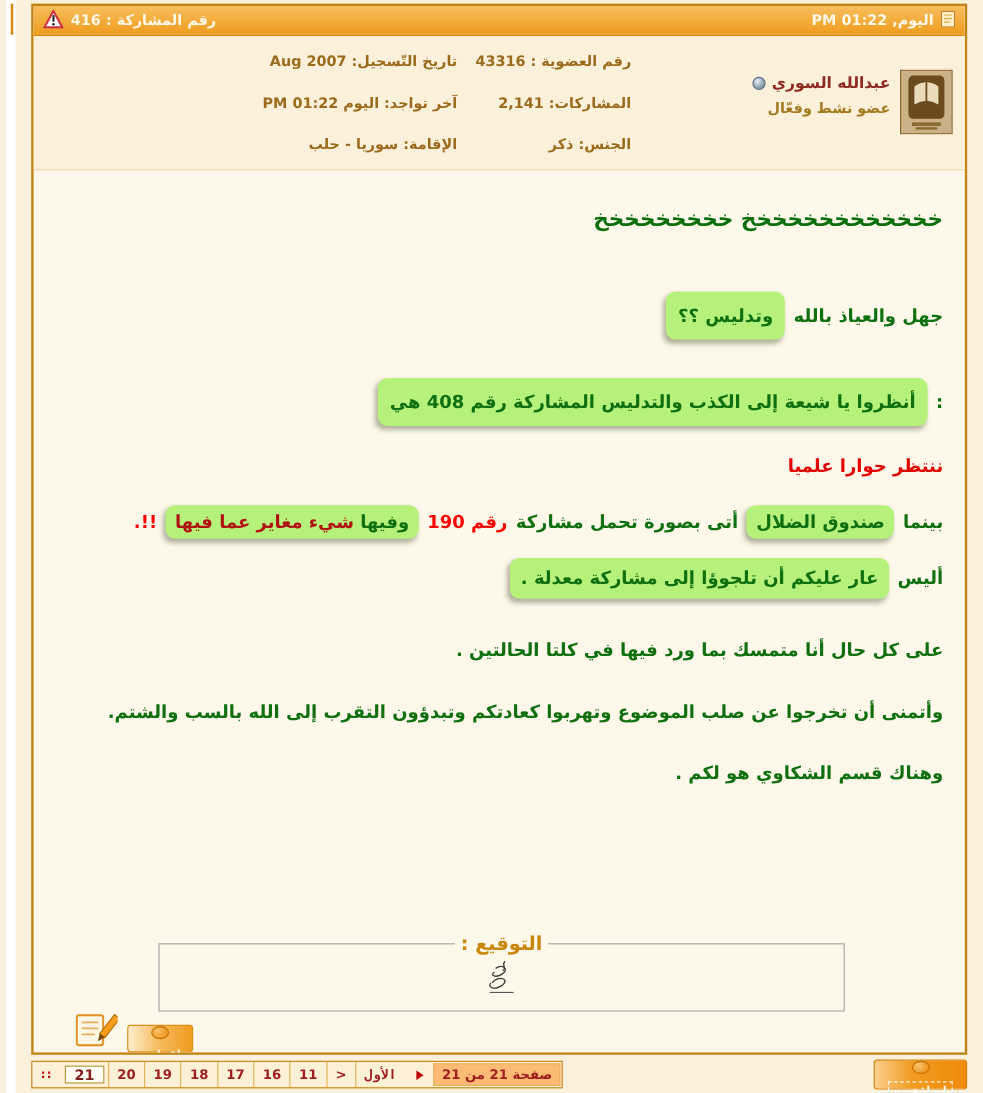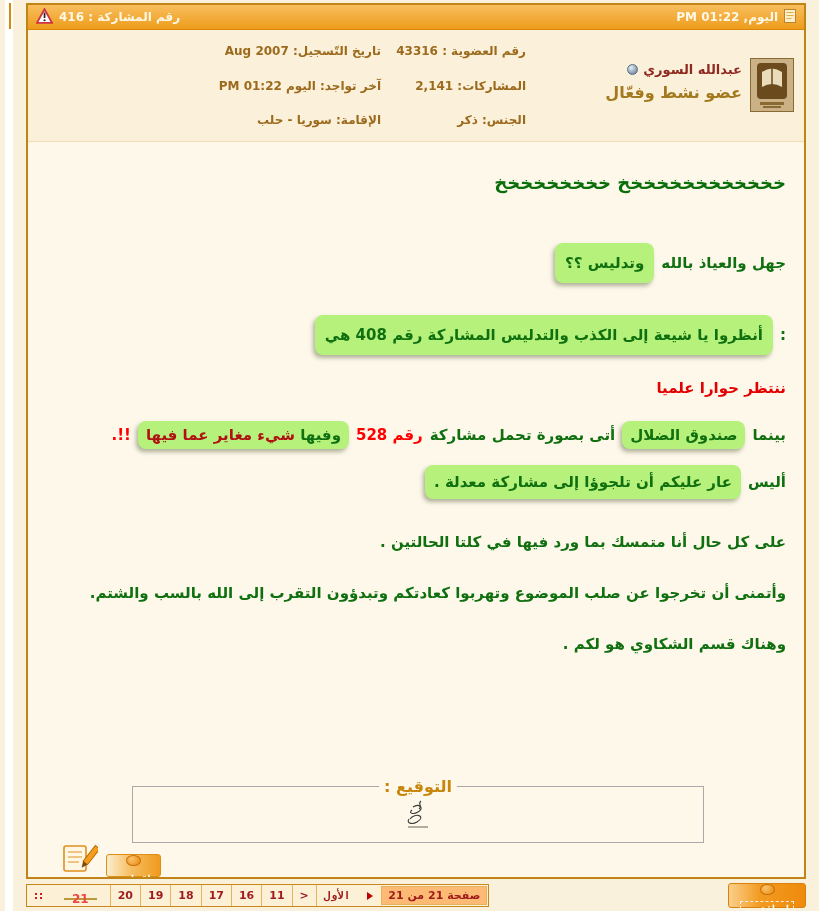--- a/index.html
+++ b/index.html
@@ -24,21 +24,21 @@
   
   .user-panel { height: 112px; background: #FBF0D9; border-bottom: 1px solid #EFDDB5;
     display: flex; padding: 10px 10px 8px 16px; }
   .avatar-block { display: flex; gap: 8px; width: 228px; align-items: flex-start; padding-top: 18px; }
   .avatar-frame { flex: 0 0 auto; }
   .name-col { padding-top: 4px; }
   .name-row { display: flex; align-items: center; gap: 5px; color: #8E2A20; font-weight: bold; font-size: 13px; }
   .status-dot { width: 11px; height: 11px; border-radius: 50%;
     background: radial-gradient(circle at 35% 30%, #E8EFF5, #8DA2B5 60%, #5F7489);
     border: 1px solid #5A6F85; flex: 0 0 auto; }
-  .member-title { color: #A37A1F; font-size: 16px; font-weight: bold; margin-top: 6px; }
+  .member-title { color: #A37A1F; font-size: 12px; font-weight: bold; margin-top: 6px; }
   .stats { flex: 1; display: grid; grid-template-columns: 145px 195px;
     align-content: space-between; padding: 4px 40px 6px 0;
     font-size: 12px; font-weight: bold; color: #9C6A1D; }
   .stats > div { white-space: nowrap; }
 
   
   .post-body { padding: 30px 18px 0 14px; font-weight: bold; }
   .title-line { color: #0A6E0A; font-size: 18px; letter-spacing: 1px; }
   .line { display: flex; align-items: center; gap: 7px; font-size: 15px; flex-wrap: nowrap; }
   .green { color: #107010; }
@@ -79,22 +79,22 @@
     display: flex; justify-content: space-between; align-items: center; }
   .pagination { display: flex; align-items: stretch; border: 1px solid #C8861B;
     background: #FCF1D7; font-size: 11px; font-weight: bold; color: #9E1C1C; height: 23px; }
   .pg-cell { display: flex; align-items: center; padding: 0 7px; border-left: 1px solid #E4B45C; }
   .pg-cell:last-child { border-left: none; }
   .pg-info { background: #fdba74; border: 1px solid #E3B35C; margin: 1px; padding: 0 6px;
     display: flex; align-items: center; }
   .pg-first { gap: 17px; font-family: Liberation Mono, monospace; }
   .arrow-right { width: 0; height: 0; border-top: 4px solid transparent;
     border-bottom: 4px solid transparent; border-right: 0; border-left: 6px solid #C00000; }
-  .pg-current { background: #FFFEF5; color: #ef4444; border: 1px solid #BC9A3C;
-    margin: 13px; font-size: 12px; }
+  .pg-current { background: #FFFEF5; color: #7f1d1d; border: 1px solid #BC9A3C;
+    margin: 3px; font-size: 12px; }
   .pg-more { color: #C00000; letter-spacing: 1px; font-size: 10px; }
   .dir-ltr { direction: ltr; unicode-bidi: isolate; }
 </style>
 </head>
 <body>
 
 <div class="white-strip"></div>
 <div class="left-tick"></div>
 
 <div class="post">
@@ -167,21 +167,21 @@
     </div>
 
     <div class="line m24">
       <span class="red">ننتظر حوارا علميا</span>
     </div>
 
     <div class="line m24">
       <span class="green">بينما</span>
       <span class="hl hl-sm green">صندوق الضلال</span>
       <span class="green">أتى بصورة تحمل مشاركة</span>
-      <span class="brightred">رقم 528</span>
+      <span class="brightred">رقم 190</span>
       <span class="hl hl-sm"><span class="green">وفيها</span> <span class="maroon">شيء مغاير عما فيها</span></span>
       <span class="brightred bang">!!.</span>
     </div>
 
     <div class="line m16">
       <span class="green">أليس</span>
       <span class="hl hl-md green">عار عليكم أن تلجوؤا إلى مشاركة معدلة .</span>
     </div>
 
     <div class="line m34">

